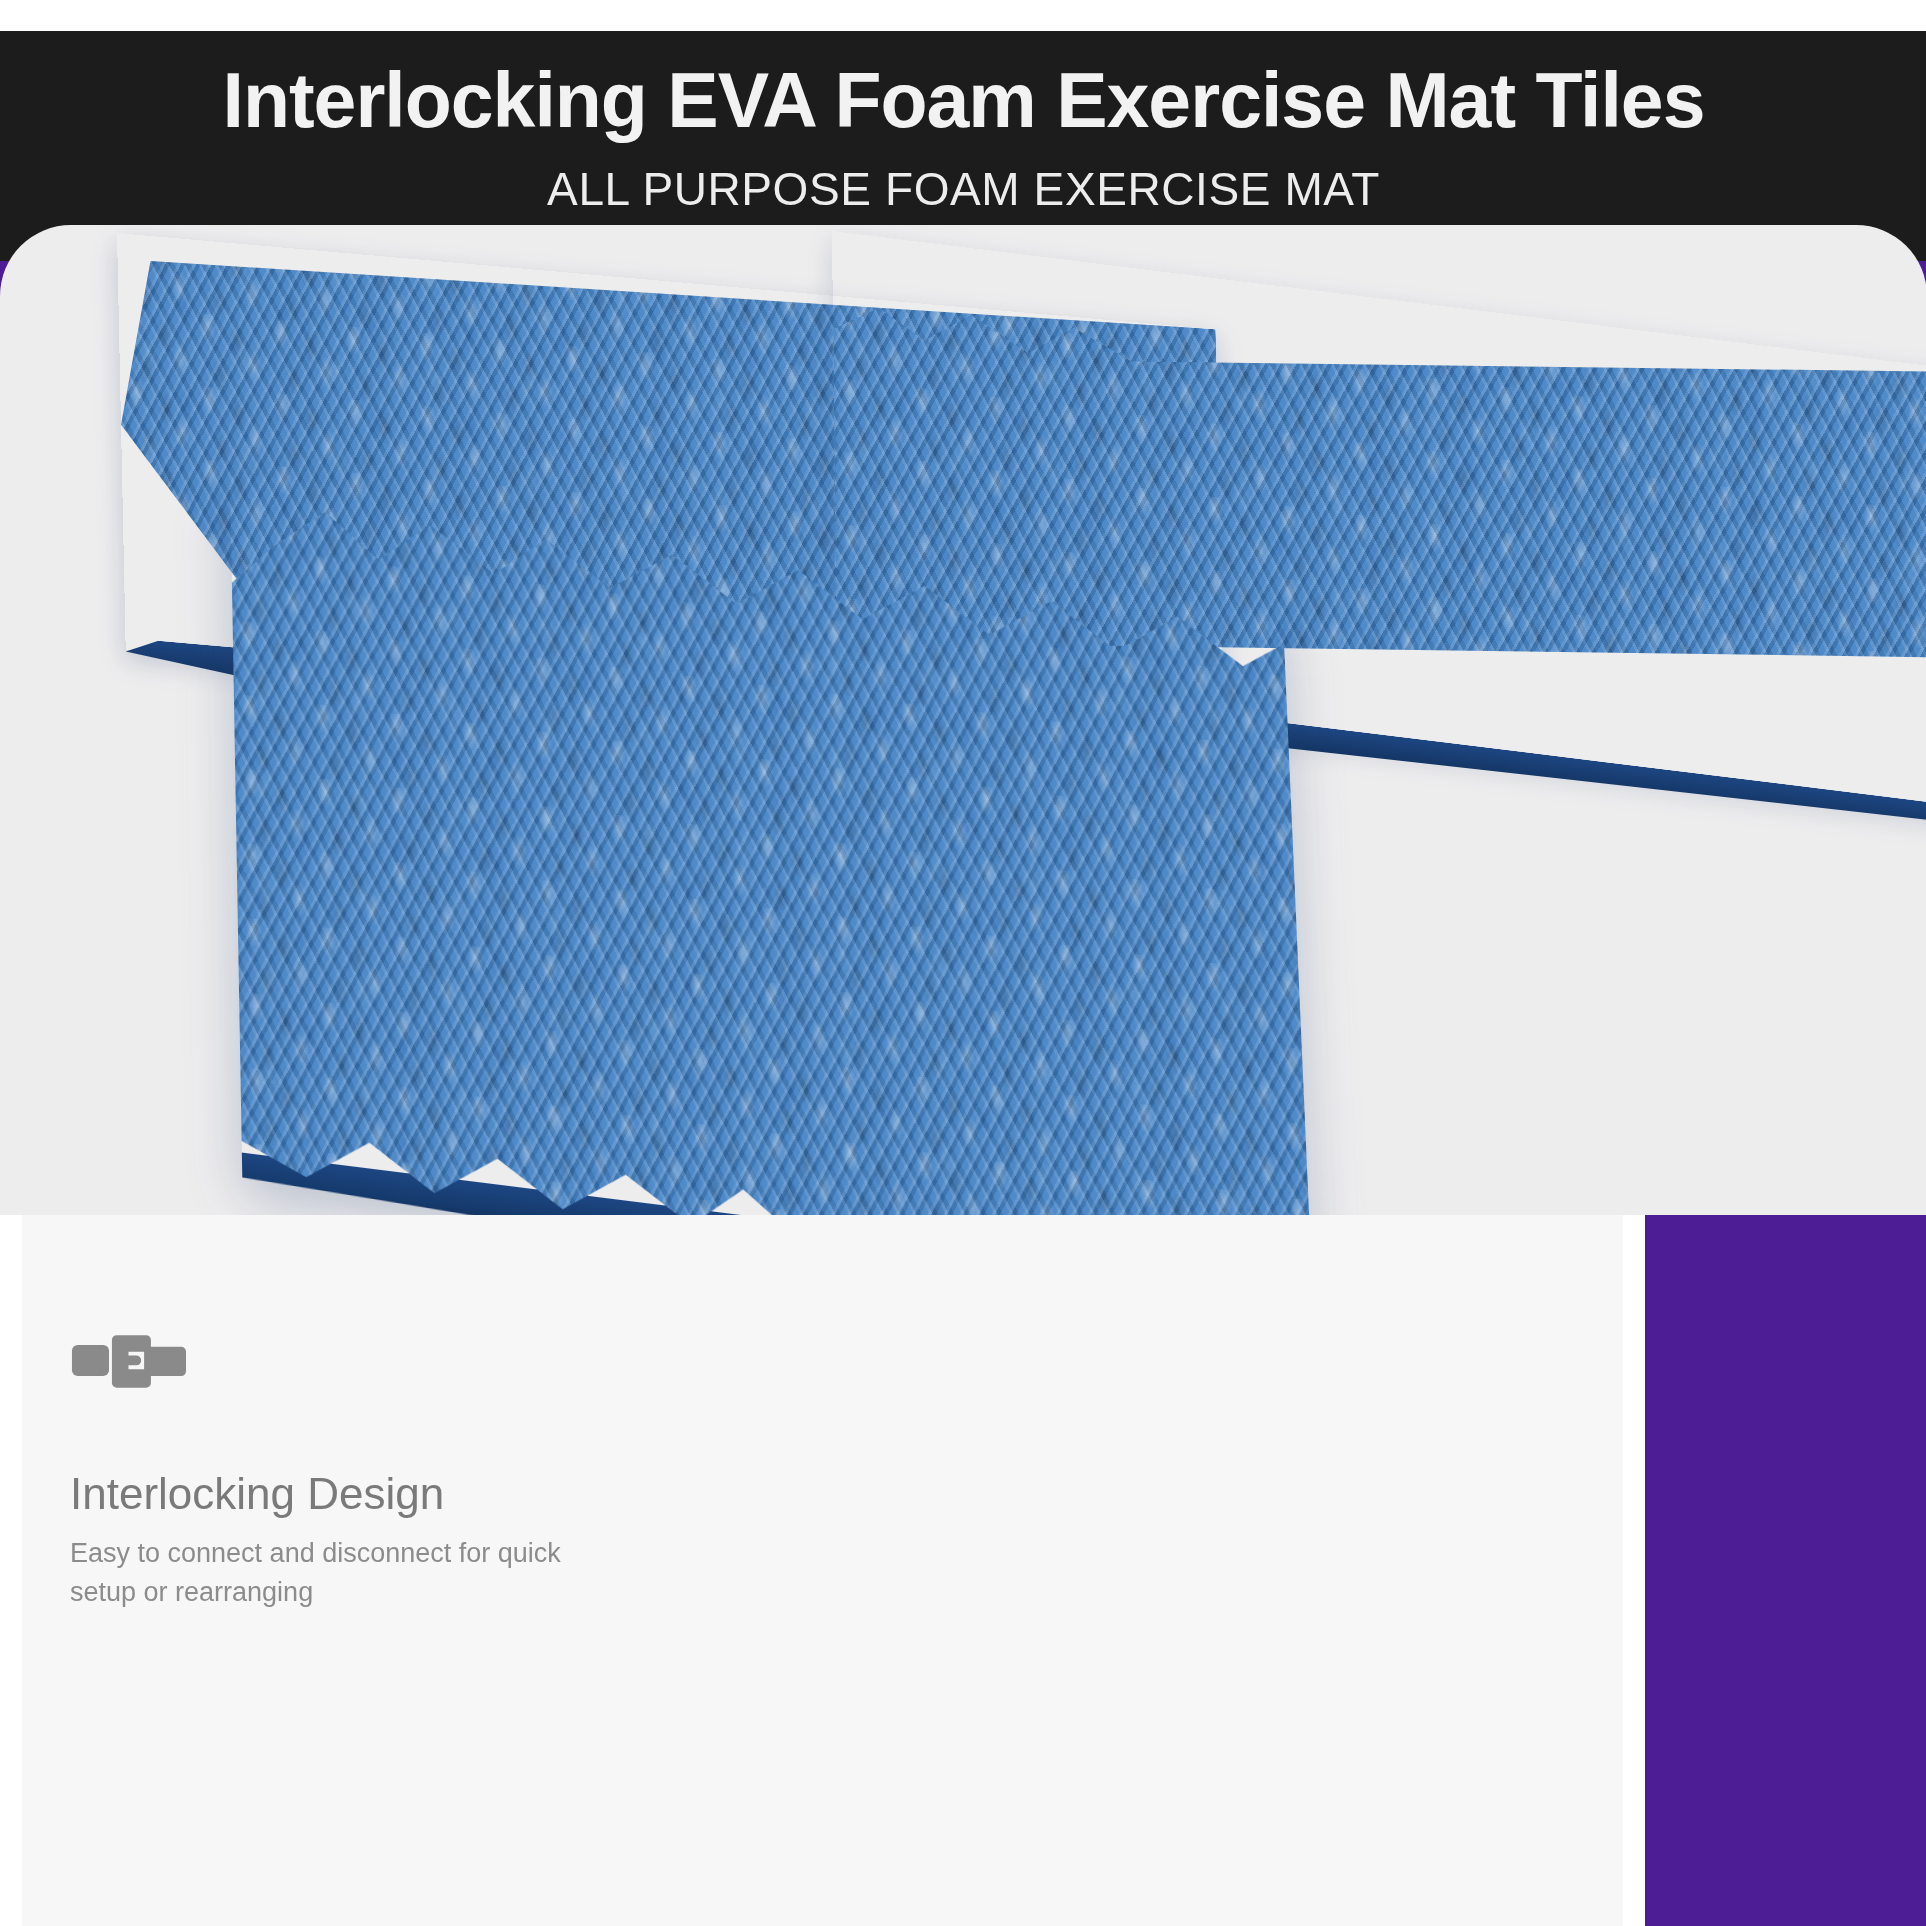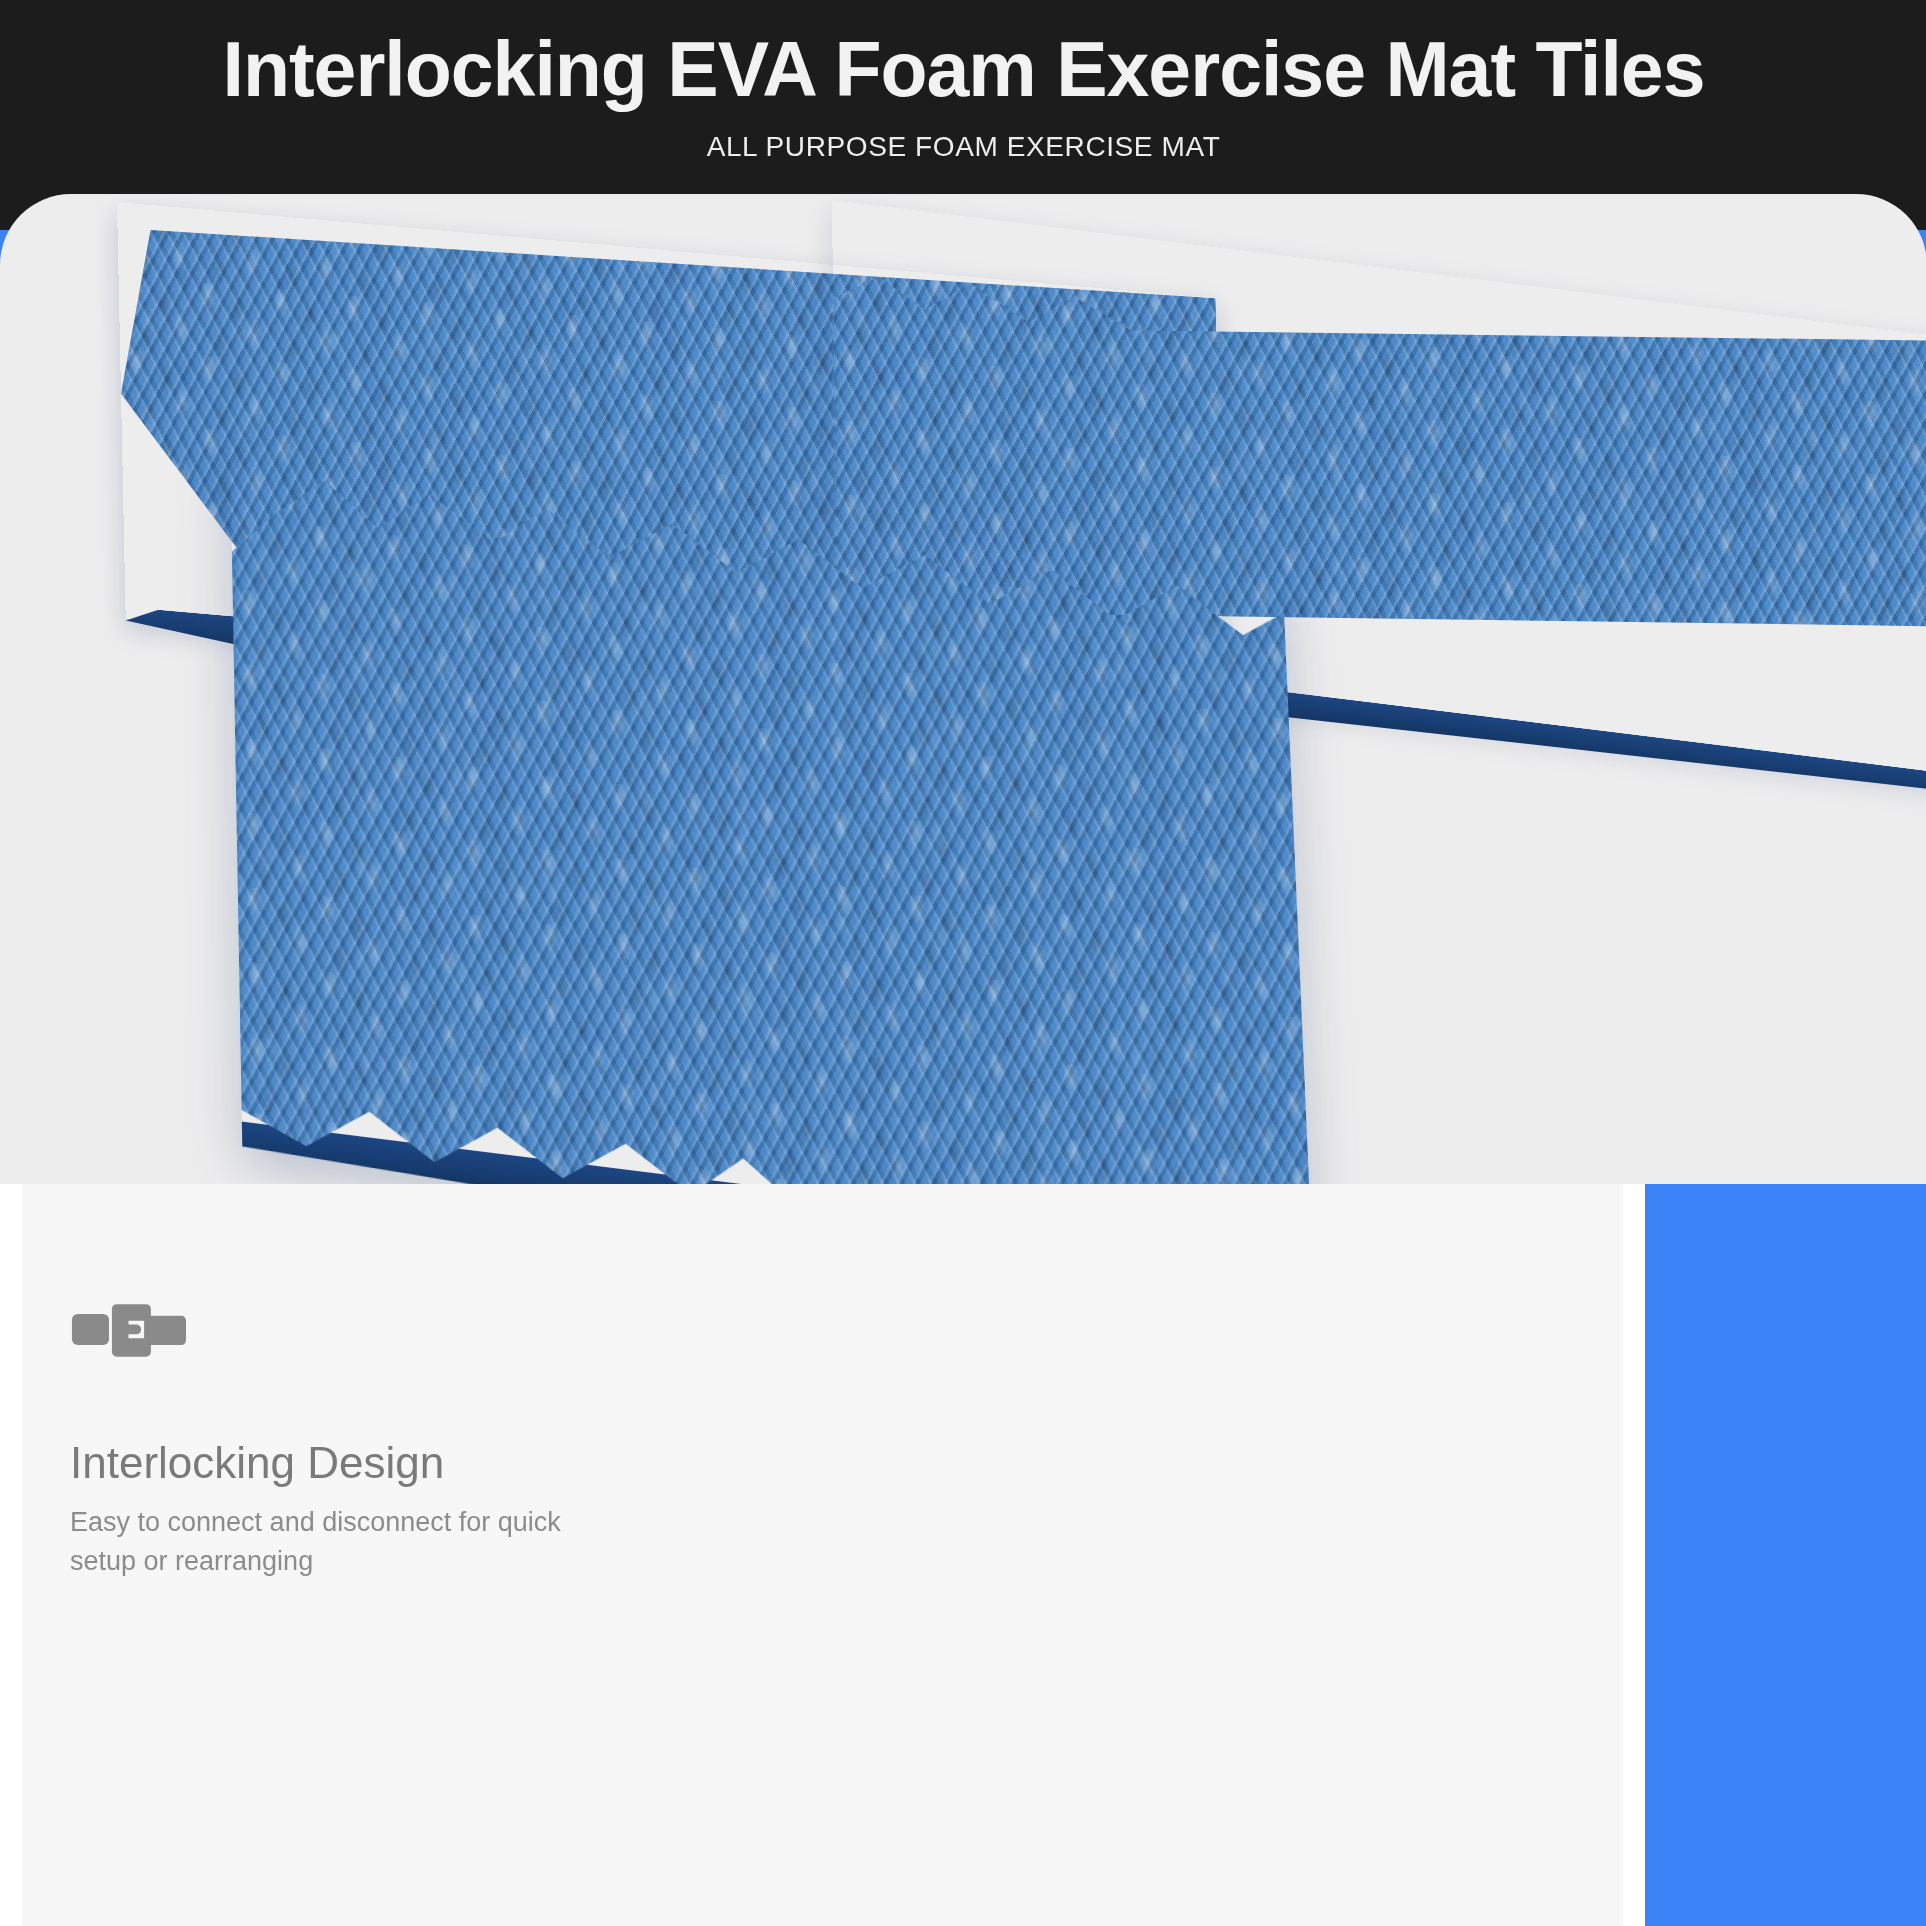--- a/index.html
+++ b/index.html
@@ -4,42 +4,42 @@
 <title>Interlocking EVA Foam Exercise Mat Tiles</title>
 <style>
   html,body{margin:0;padding:0;}
   body{
     width:1927px;height:1927px;
     background:#ffffff;
     font-family:"Liberation Sans","DejaVu Sans",sans-serif;
     overflow:hidden;
     position:relative;
   }
-  .page{position:absolute;inset:0;background:#3b82f6;}
+  .page{position:absolute;inset:0;background:#4c1d95;margin-top:31px;}
 
   
   .header{
     position:absolute;left:0;top:0;width:1927px;height:230px;
     background:#1c1c1c;
     display:flex;flex-direction:column;align-items:center;justify-content:flex-start;
     padding-top:30px;box-sizing:border-box;
   }
   .title{
     color:#f2f2f2;
     font-size:77px;
     font-weight:bold;
     letter-spacing:-1px;
     line-height:1.02;
     margin:0;
     text-align:center;
     white-space:nowrap;
   }
   .subtitle{
     color:#ededed;
-    font-size:28px;
+    font-size:46px;
     font-weight:400;
     letter-spacing:0.6px;
     margin:22px 0 0 0;
     text-align:center;
     white-space:nowrap;
   }
 
   
   .hero{
     position:absolute;left:0;top:194px;width:1927px;height:990px;

